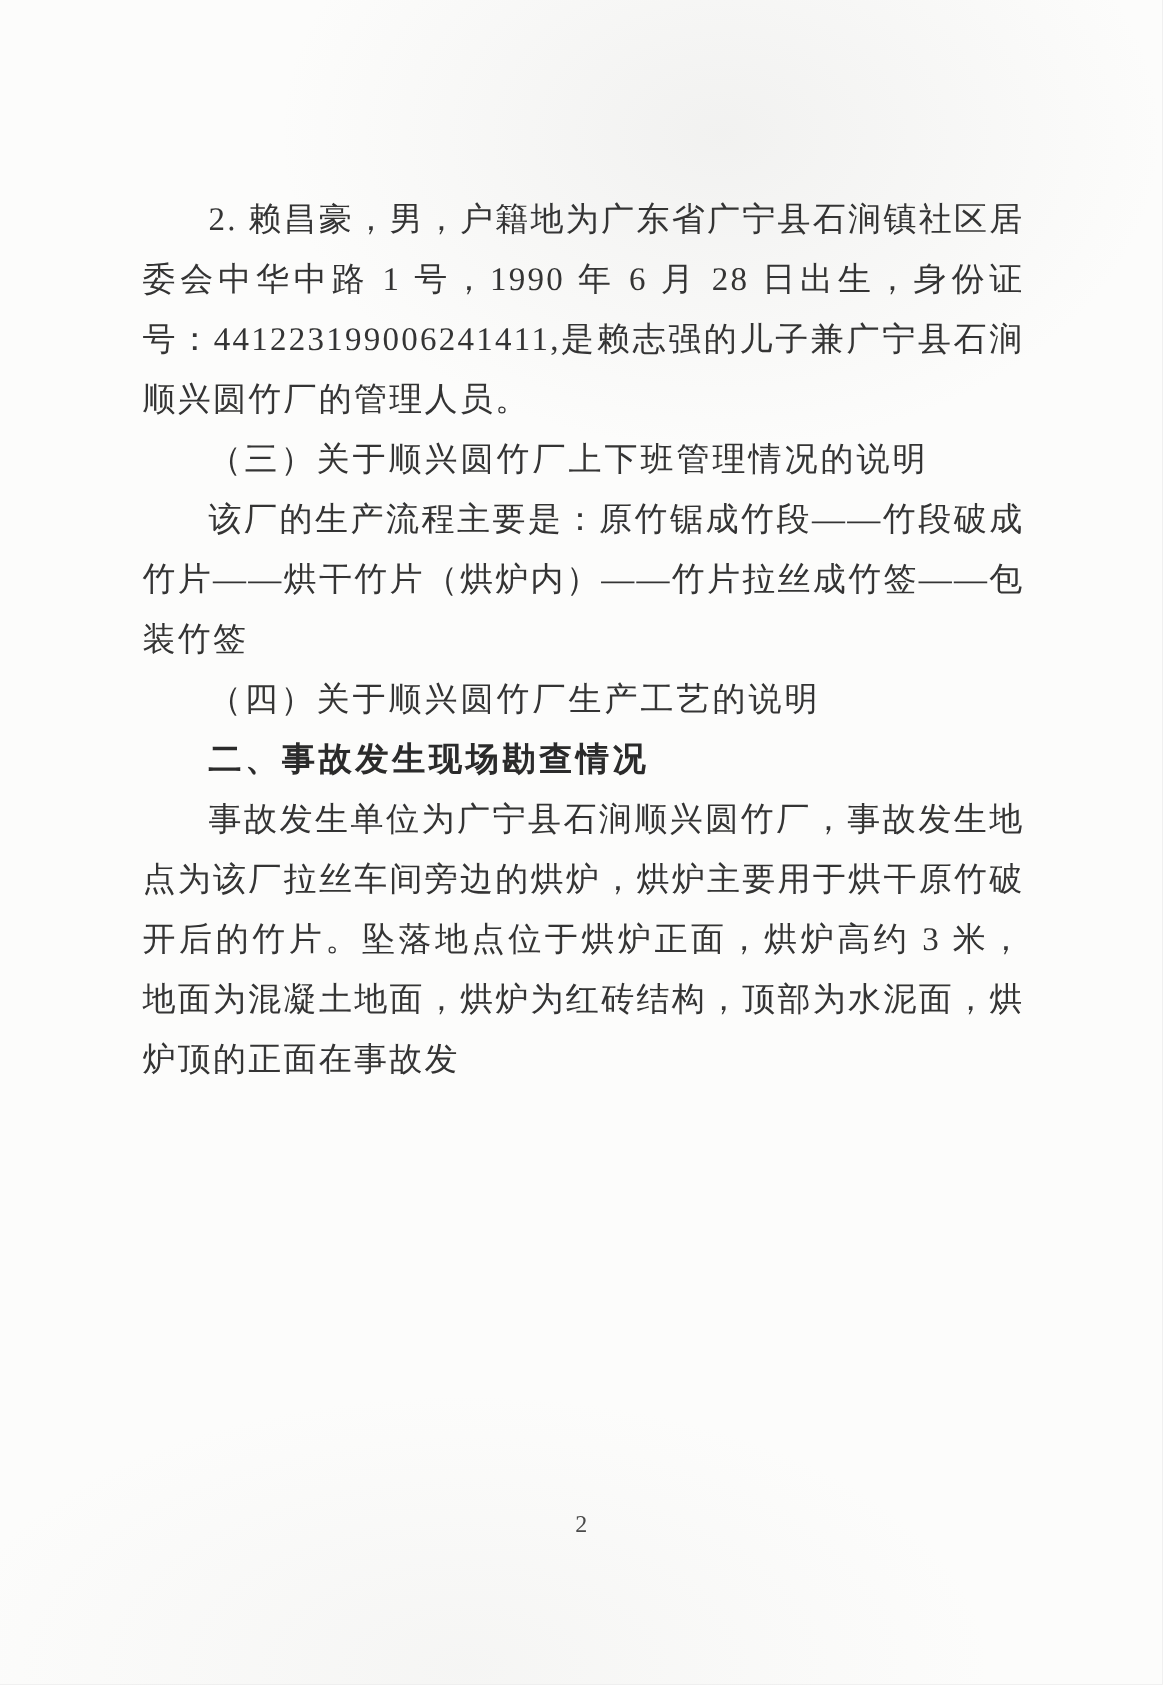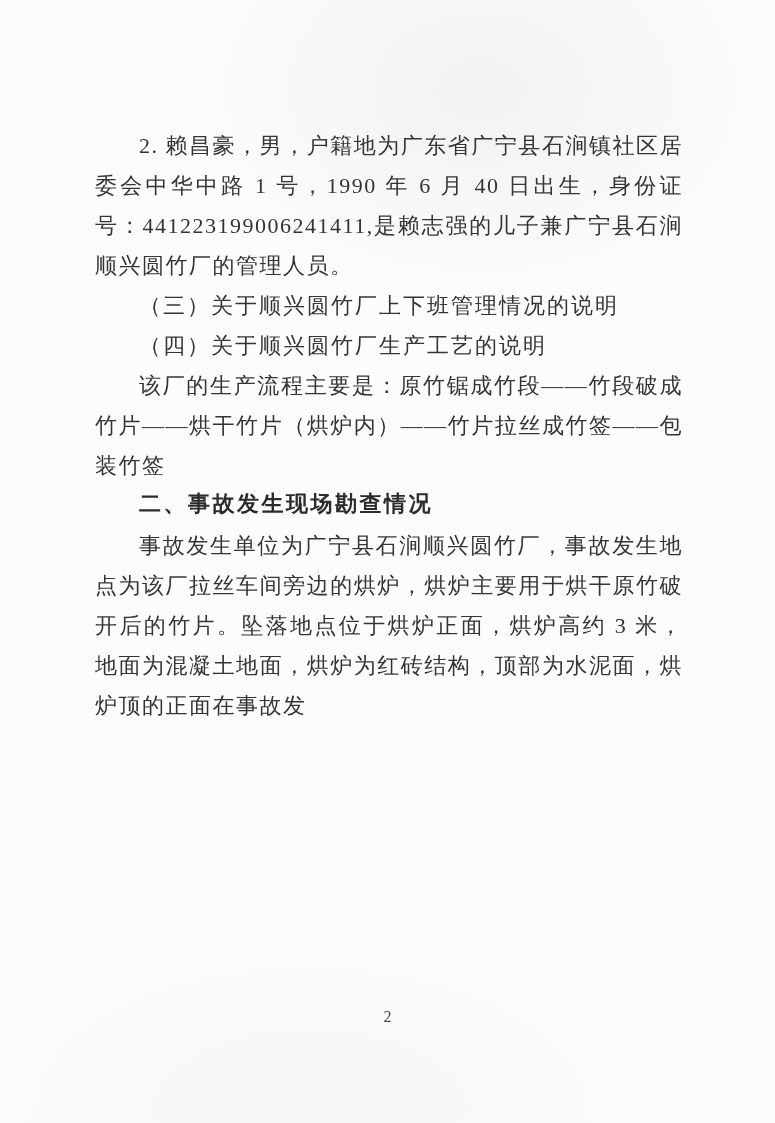--- a/index.html
+++ b/index.html
@@ -35,42 +35,42 @@
     text-indent: 2em;
     letter-spacing: 1.5px;
     word-break: break-all;
   }
   .para.subheading {
     letter-spacing: 2px;
   }
   .para.heading {
     font-style: normal;
     font-weight: bold;
-    font-family: Liberation Mono, monospace;
+    font-family: Liberation Sans, sans-serif;
     letter-spacing: 2.5px;
     color: #2b2b2b;
   }
   .page-number {
     position: absolute;
     top: 1006px;
     left: 0;
     width: 100%;
     text-align: center;
     font-size: 16px;
     line-height: 22px;
     color: #4a4a4a;
     letter-spacing: 0;
   }
 </style>
 </head>
 <body>
 
 <div class="page">
   <div class="content">
-    <p class="para body">2. 赖昌豪，男，户籍地为广东省广宁县石涧镇社区居委会中华中路 1 号，1990 年 6 月 40 日出生，身份证号：441223199006241411,是赖志强的儿子兼广宁县石涧顺兴圆竹厂的管理人员。</p>
+    <p class="para body">2. 赖昌豪，男，户籍地为广东省广宁县石涧镇社区居委会中华中路 1 号，1990 年 6 月 28 日出生，身份证号：441223199006241411,是赖志强的儿子兼广宁县石涧顺兴圆竹厂的管理人员。</p>
     <p class="para subheading">（三）关于顺兴圆竹厂上下班管理情况的说明</p>
+    <p class="para body">该厂的生产流程主要是：原竹锯成竹段——竹段破成竹片——烘干竹片（烘炉内）——竹片拉丝成竹签——包装竹签</p>
     <p class="para subheading">（四）关于顺兴圆竹厂生产工艺的说明</p>
-    <p class="para body">该厂的生产流程主要是：原竹锯成竹段——竹段破成竹片——烘干竹片（烘炉内）——竹片拉丝成竹签——包装竹签</p>
     <p class="para heading">二、事故发生现场勘查情况</p>
     <p class="para body">事故发生单位为广宁县石涧顺兴圆竹厂，事故发生地点为该厂拉丝车间旁边的烘炉，烘炉主要用于烘干原竹破开后的竹片。坠落地点位于烘炉正面，烘炉高约 3 米，地面为混凝土地面，烘炉为红砖结构，顶部为水泥面，烘炉顶的正面在事故发</p>
   </div>
   <div class="page-number">2</div>
 </div>
 
 </body></html>

